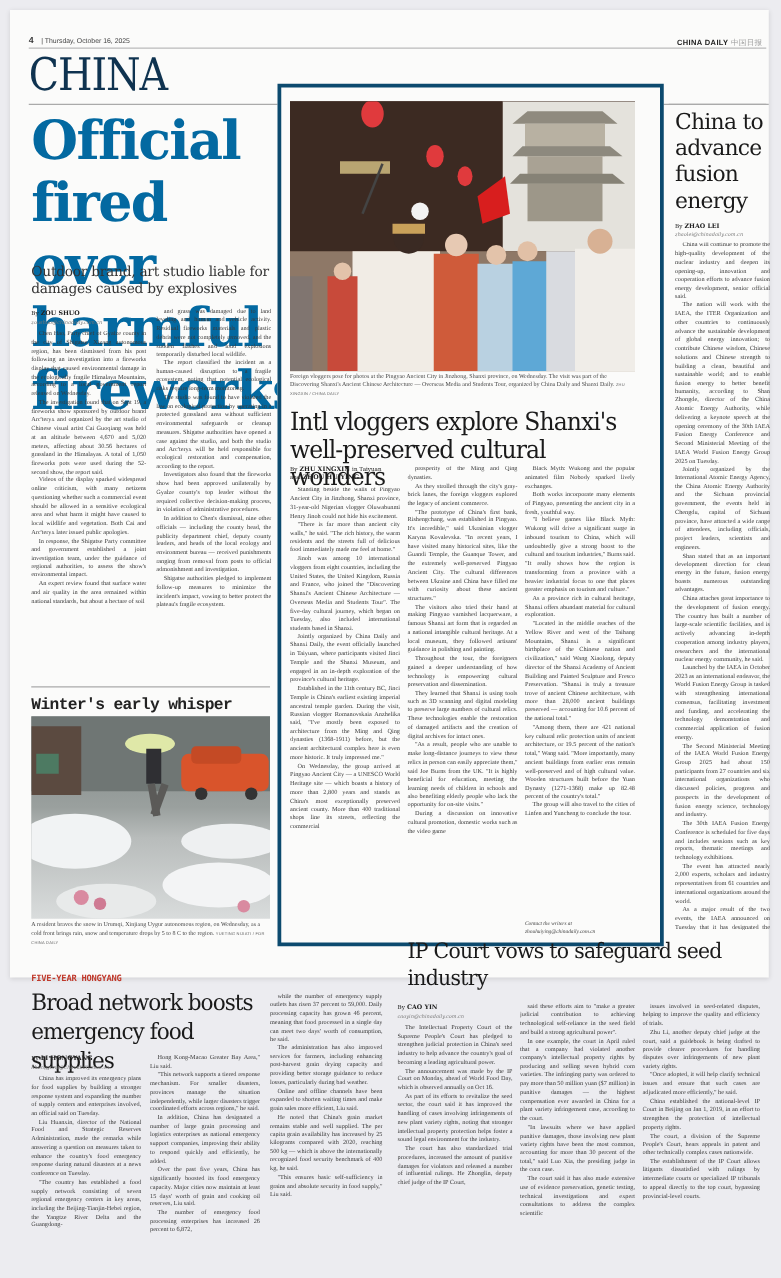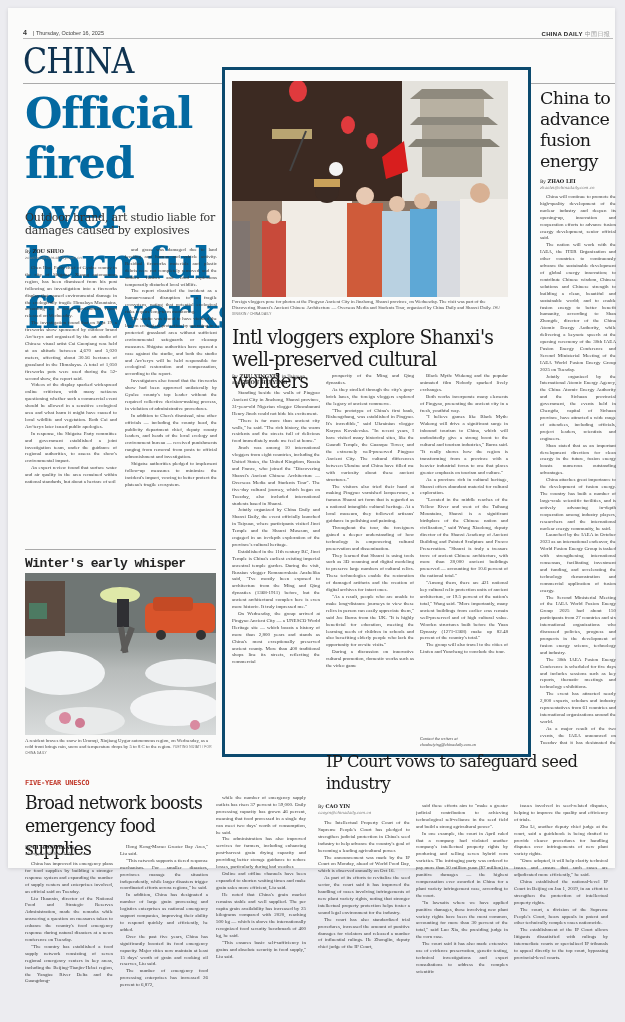--- a/index.html
+++ b/index.html
@@ -1,19 +1,19 @@
 <!DOCTYPE html>
 <html><head>
 <meta charset="utf-8">
 <style>
   * { box-sizing: border-box; margin: 0; padding: 0; }
   html, body { width: 625px; height: 1022px; background: #ececf0; overflow: hidden; }
   body { font-family: "DejaVu Serif", serif; color: #222; position: relative; }
   .page {
-    position: absolute; left: 8px; top: 8px; width: 607px; height: 860px;
+    position: absolute; left: 8px; top: 8px; width: 607px; height: 774px;
     background: #fbfbfa; box-shadow: 0 1px 4px rgba(0,0,0,0.12);
   }
   .masthead-line { position: absolute; left: 15px; top: 20px; width: 492px; height: 14px;
     font-family: "Liberation Sans", sans-serif; font-size: 5.5px; color: #444; }
   .page-num { position: absolute; left: 0; top: 1px; font-weight: bold; font-size: 7px; color: #333; }
   .date { position: absolute; left: 10px; top: 2px; }
   .brand { position: absolute; right: -95px; top: 2px; font-weight: bold; font-size: 6px; letter-spacing: 0.3px; color: #222; }
   .brand-cn { font-weight: normal; color: #999; margin-left: 2px; }
   .rule-top { position: absolute; left: 15px; top: 30px; width: 590px; height: 1px; background: #bbb; }
   .section-title { position: absolute; left: 15px; top: 32px; font-family: "DejaVu Serif", serif;
@@ -220,21 +220,21 @@
       <p>Jointly organized by the International Atomic Energy Agency, the China Atomic Energy Authority and the Sichuan provincial government, the events held in Chengdu, capital of Sichuan province, have attracted a wide range of attendees, including officials, project leaders, scientists and engineers.</p>
       <p>Shan stated that as an important development direction for clean energy in the future, fusion energy boasts numerous outstanding advantages.</p>
       <p>China attaches great importance to the development of fusion energy. The country has built a number of large-scale scientific facilities, and is actively advancing in-depth cooperation among industry players, researchers and the international nuclear energy community, he said.</p>
       <p>Launched by the IAEA in October 2023 as an international endeavor, the World Fusion Energy Group is tasked with strengthening international consensus, facilitating investment and funding, and accelerating the technology demonstration and commercial application of fusion energy.</p>
       <p>The Second Ministerial Meeting of the IAEA World Fusion Energy Group 2025 had about 150 participants from 27 countries and six international organizations who discussed policies, progress and prospects in the development of fusion energy science, technology and industry.</p>
       <p>The 30th IAEA Fusion Energy Conference is scheduled for five days and includes sessions such as key reports, thematic meetings and technology exhibitions.</p>
       <p>The event has attracted nearly 2,000 experts, scholars and industry representatives from 61 countries and international organizations around the world.</p>
       <p>As a major result of the two events, the IAEA announced on Tuesday that it has designated the Southwest Institute of Physics of China National Nuclear Corp in Chengdu as its first "Collaborating Center for Fusion Energy Research and Training".</p>
     </div>
 
-  <div class="kicker">FIVE-YEAR UNESCO</div>
+  <div class="kicker">FIVE-YEAR HONGYANG</div>
   <div class="food-head">Broad network boosts emergency food supplies</div>
   <div class="col" style="left:17px; top:836px; width:88px;">
     <div class="byline"><span class="by">By</span> <span>LI HONGYANG</span></div>
     <div class="email">lihongyang@chinadaily.com.cn</div>
   </div>
   <div class="col col-text" style="left:17px; top:853px; width:88px; height:145px; overflow:hidden;">
       <p>China has improved its emergency plans for food supplies by building a stronger response system and expanding the number of supply centers and enterprises involved, an official said on Tuesday.</p>
       <p>Liu Huanxin, director of the National Food and Strategic Reserves Administration, made the remarks while answering a question on measures taken to enhance the country's food emergency response during natural disasters at a news conference on Tuesday.</p>
       <p>"The country has established a food supply network consisting of seven regional emergency centers in key areas, including the Beijing-Tianjin-Hebei region, the Yangtze River Delta and the Guangdong-</p>
     </div>

